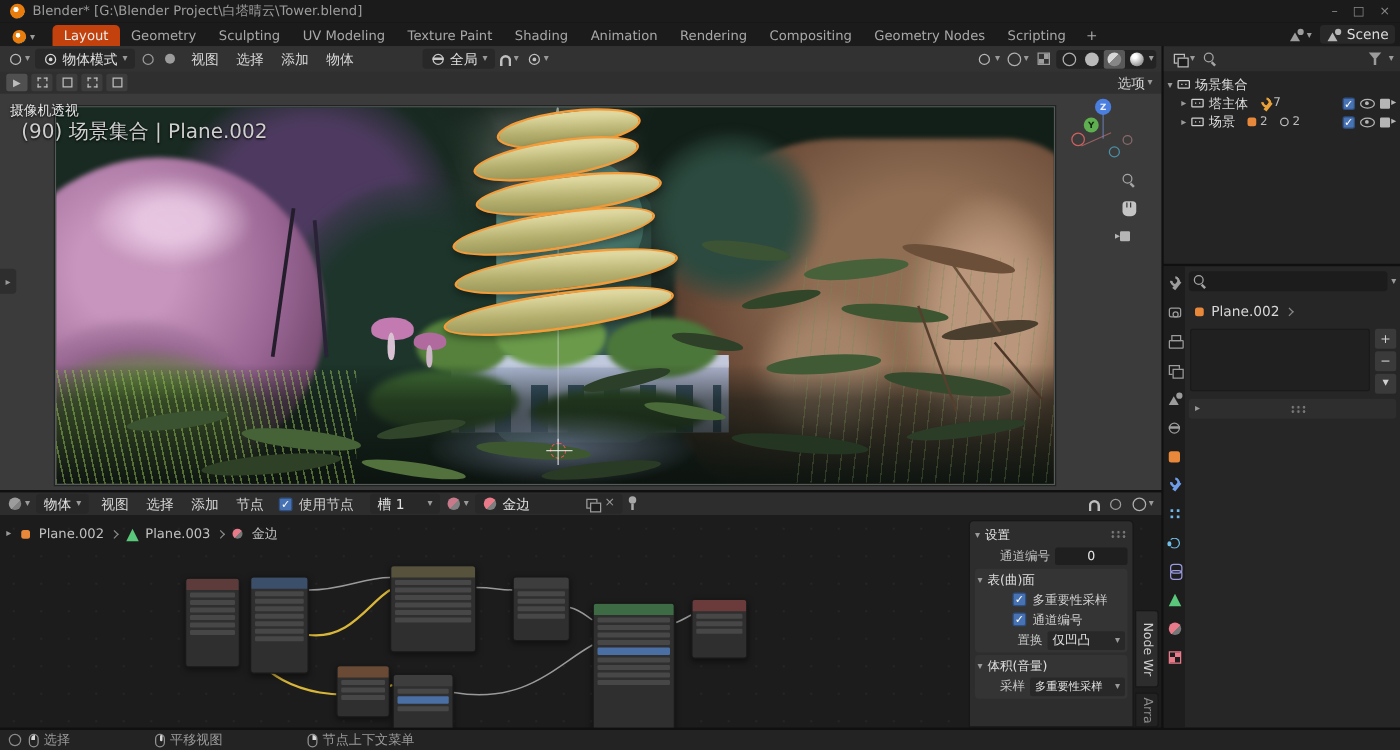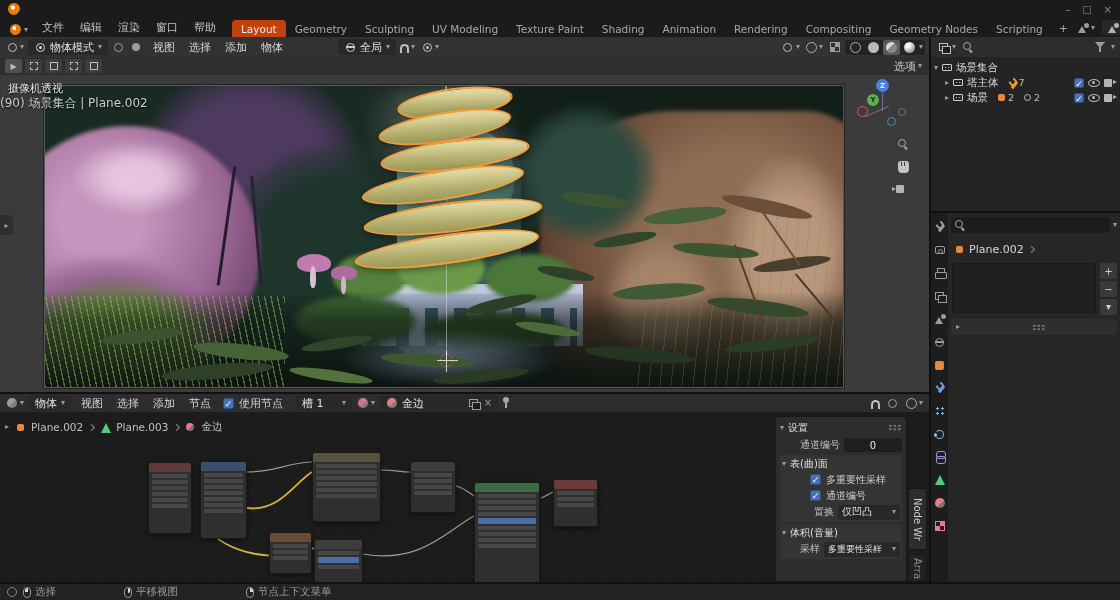--- a/index.html
+++ b/index.html
@@ -95,21 +95,21 @@
   .vp-header{height:20px;background:#323232;display:flex;align-items:center;gap:2px;padding:0 4px;white-space:nowrap}
   .vp-tool{height:18px;background:#2f2f2f;display:flex;align-items:center;gap:3px;padding:0 5px}
   .tool-btn{width:17px;height:14px;background:#3d3d3d;border-radius:2px;display:flex;align-items:center;justify-content:center;color:#bdbdbd}
   .tool-btn.on{background:#505050}
   .tbox{width:8px;height:8px;border:1.2px dashed #bdbdbd}
   .vp-canvas{position:absolute;left:0;top:38px;width:929px;height:317px;background:#3b3b3b;overflow:hidden}
   .cam{position:absolute;left:44px;top:10px;width:800px;height:303px;background:#1c2823;overflow:hidden;
        border:1px solid rgba(230,230,230,.28);box-shadow:0 0 0 1px rgba(0,0,0,.4)}
   .blob{position:absolute;border-radius:50%}
   .vp-camlabel{position:absolute;left:8px;top:6px;color:#e3e3e3;text-shadow:0 1px 2px #000;font-size:11px}
-  .vp-colllabel{position:absolute;left:0;top:20px;color:#cwhite;color:#cfcfcf;text-shadow:0 1px 2px #000;font-size:12px}
+  .vp-colllabel{position:absolute;left:17px;top:20px;color:#cwhite;color:#cfcfcf;text-shadow:0 1px 2px #000;font-size:16px}
   .gizmo{position:absolute;left:856px;top:2px;width:54px;height:54px}
   .gz-dot{position:absolute;border-radius:50%;font-size:7px;font-weight:bold;display:flex;align-items:center;justify-content:center}
   .vi{position:absolute;color:#c8c8c8}
   .vp-ttab{position:absolute;left:0;top:140px;width:13px;height:20px;background:#2e2e2e;border-radius:0 3px 3px 0;
      display:flex;align-items:center;justify-content:center;color:#9a9a9a;font-size:8px}
 
   
   .ne{position:absolute;left:0;top:394px;width:929px;height:188px;background:#1c1c1c}
   .ne-header{height:18px;background:#2d2d2d;display:flex;align-items:center;gap:3px;padding:0 4px;white-space:nowrap}
   .ne-canvas{position:absolute;left:0;top:18px;width:929px;height:170px;overflow:hidden;
@@ -165,39 +165,33 @@
   .status-right{margin-left:auto;color:#8f8f8f}
   .status-logo{width:10px;height:10px;border:1.5px solid #8a8a8a;border-radius:50%;position:relative;flex:none}
 </style>
 </head>
 <body>
 
 <div id="root">
 
   <div class="titlebar">
     <span class="blogo"></span>
+    <span>Blender* [G:\Blender Project\白塔晴云\Tower.blend]</span>
     <div class="win-controls">
       <span>–</span>
       <span>□</span>
       <span>×</span>
     </div>
   </div>
 
   <div class="menubar">
     <span class="appmenu">
       <span class="blogo" style="width:11px;height:11px"></span>
       <span class="chev">▾</span>
     </span>
-    <div id="top-menus" style="display:flex">
-        <span class="menu-item">文件</span>
-        <span class="menu-item">编辑</span>
-        <span class="menu-item">渲染</span>
-        <span class="menu-item">窗口</span>
-        <span class="menu-item">帮助</span>
-      </div>
     <div class="ws-tabs" id="ws-tabs">
         <span class="ws-tab active">Layout</span>
         <span class="ws-tab">Geometry</span>
         <span class="ws-tab">Sculpting</span>
         <span class="ws-tab">UV Modeling</span>
         <span class="ws-tab">Texture Paint</span>
         <span class="ws-tab">Shading</span>
         <span class="ws-tab">Animation</span>
         <span class="ws-tab">Rendering</span>
         <span class="ws-tab">Compositing</span>

